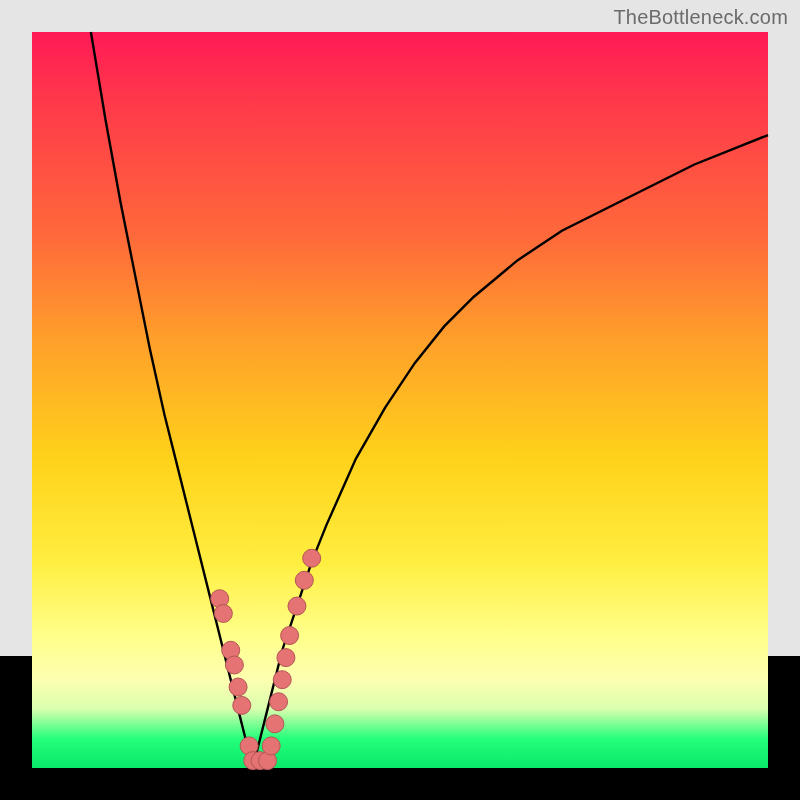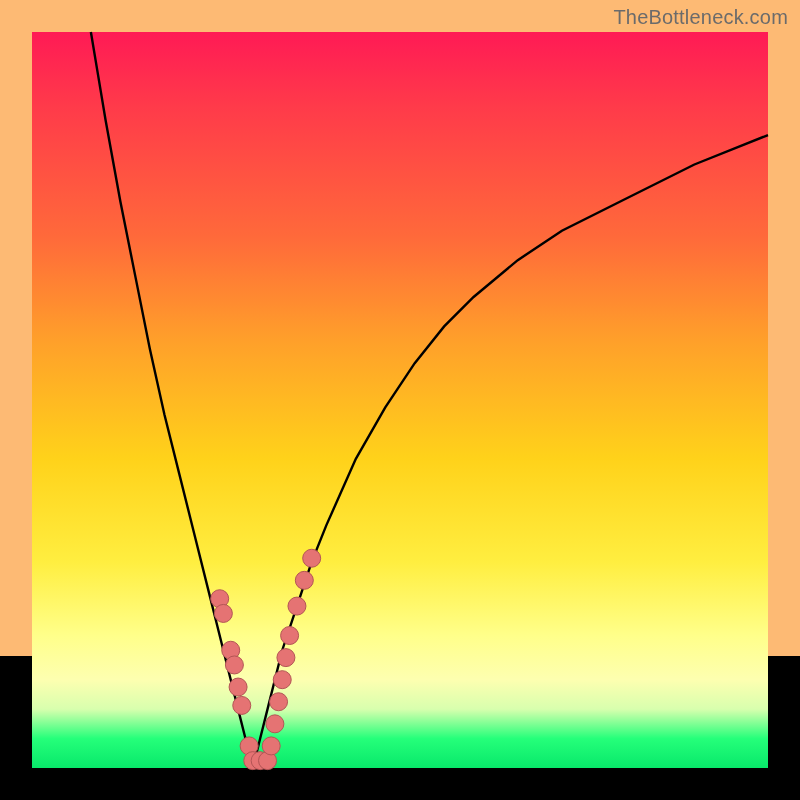--- a/index.html
+++ b/index.html
@@ -8,21 +8,21 @@
     width: 800px;
     height: 800px;
     overflow: hidden;
     background: #000;
     font-family: Arial, Helvetica, sans-serif;
   }
   .frame {
     position: relative;
     width: 800px;
     height: 656px;
-    background: #fdba74;
+    background: #e5e5e5;
   }
   .plot {
     position: absolute;
     left: 32px;
     top: 32px;
     width: 736px;
     height: 736px;
     
     background: linear-gradient(
       to bottom,

